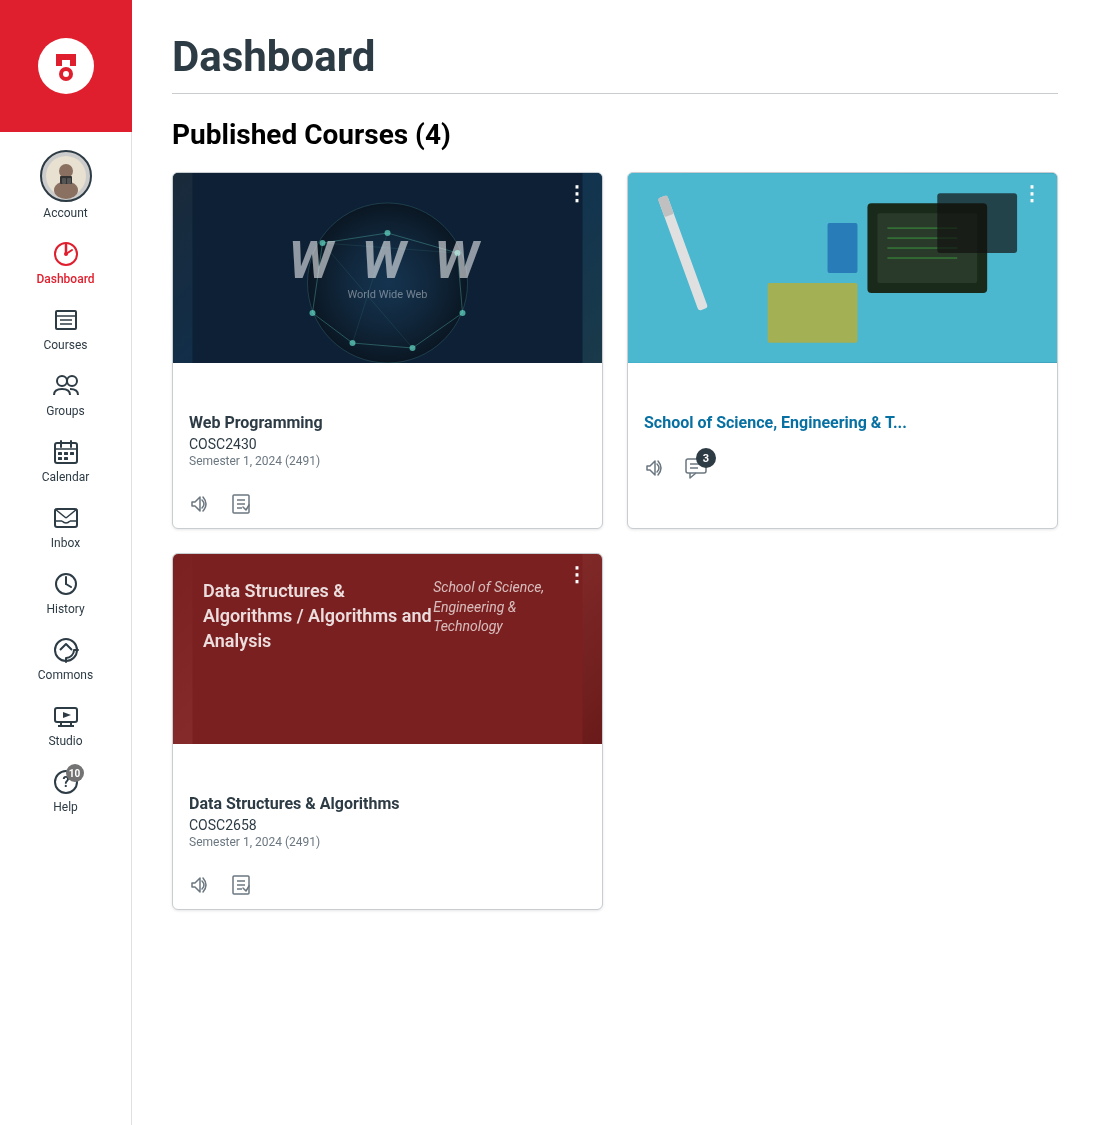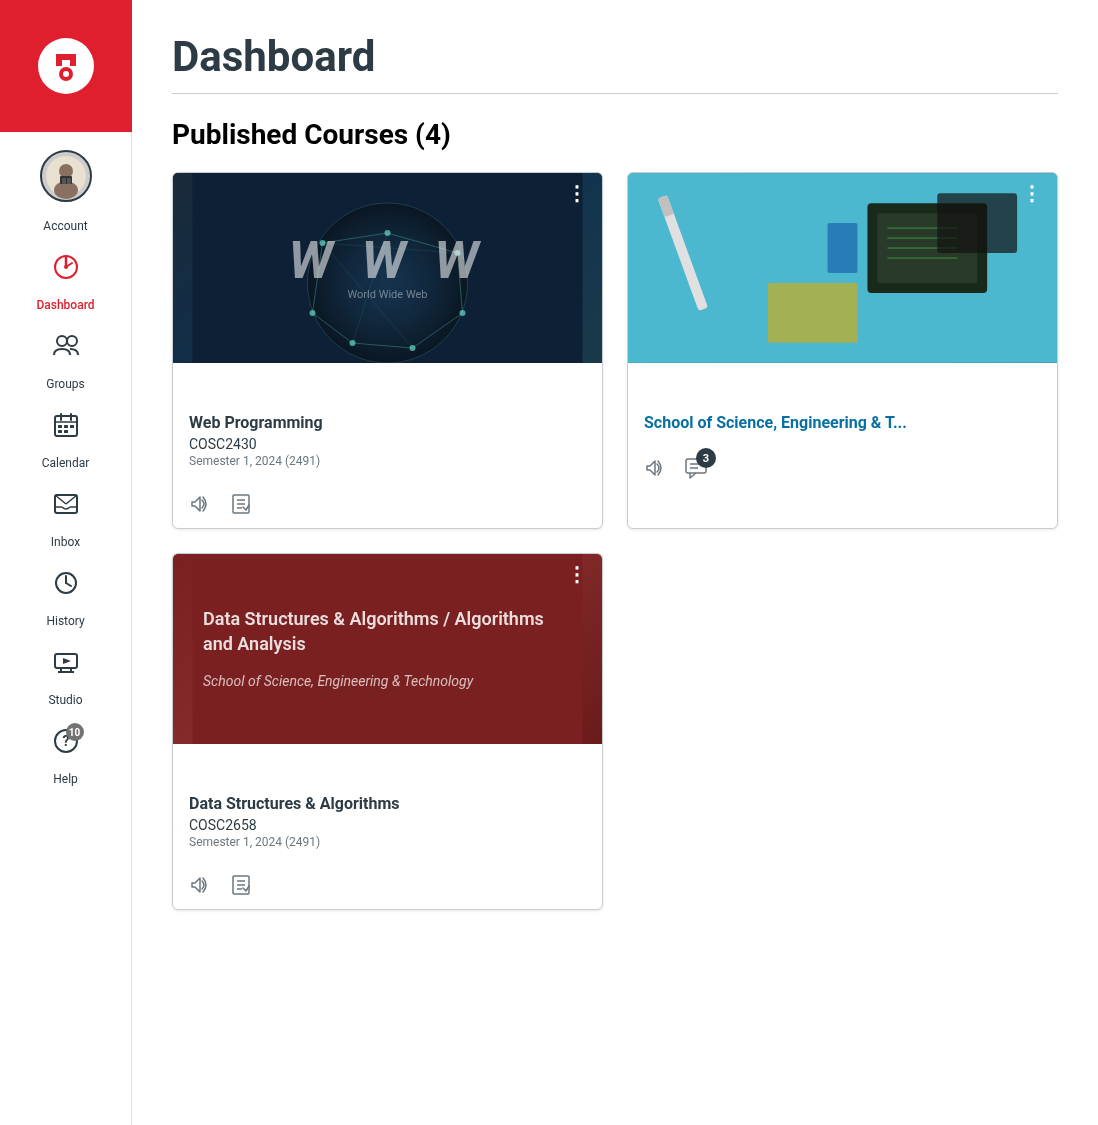--- a/index.html
+++ b/index.html
@@ -39,21 +39,21 @@
     .nav-item {
       display: flex;
       flex-direction: column;
       align-items: center;
       padding: 10px 0;
       width: 100%;
       cursor: pointer;
       font-size: 13px;
       color: #2d3b45;
       text-align: center;
-      gap: 17px;
+      gap: 4px;
     }
     .nav-item.active { color: #e01f2e; }
     .nav-item .nav-icon {
       width: 28px;
       height: 28px;
       display: flex;
       align-items: center;
       justify-content: center;
     }
     .nav-item .nav-label { font-size: 12px; }
@@ -256,20 +256,31 @@
         <svg width="26" height="26" viewBox="0 0 26 26">
           <circle cx="13" cy="13" r="11" fill="none" stroke="#e01f2e" stroke-width="2"></circle>
           <path d="M13 13 L13 4" stroke="#e01f2e" stroke-width="2.5" stroke-linecap="round"></path>
           <path d="M13 13 L19 9" stroke="#e01f2e" stroke-width="2" stroke-linecap="round"></path>
           <circle cx="13" cy="13" r="2" fill="#e01f2e"></circle>
         </svg>
       </div>
       <span class="nav-label">Dashboard</span>
     </div>
 
+    <div class="nav-item">
+      <div class="nav-icon">
+        <svg width="26" height="26" viewBox="0 0 26 26">
+          <rect x="3" y="4" width="20" height="18" rx="1" fill="none" stroke="#2d3b45" stroke-width="2"></rect>
+          <line x1="3" y1="9" x2="23" y2="9" stroke="#2d3b45" stroke-width="1.5"></line>
+          <line x1="7" y1="13" x2="19" y2="13" stroke="#2d3b45" stroke-width="1.5"></line>
+          <line x1="7" y1="17" x2="19" y2="17" stroke="#2d3b45" stroke-width="1.5"></line>
+        </svg>
+      </div>
+      <span class="nav-label">Courses</span>
+    </div>
 
     <div class="nav-item">
       <div class="nav-icon">
         <svg width="28" height="26" viewBox="0 0 28 26">
           <circle cx="10" cy="8" r="5" fill="none" stroke="#2d3b45" stroke-width="2"></circle>
           <circle cx="20" cy="8" r="5" fill="none" stroke="#2d3b45" stroke-width="2"></circle>
           <path d="M2 22 Q2 16 10 16 Q18 16 18 22" fill="none" stroke="#2d3b45" stroke-width="2"></path>
           <path d="M18 16 Q26 16 26 22" fill="none" stroke="#2d3b45" stroke-width="2"></path>
         </svg>
       </div>
@@ -311,20 +322,32 @@
       <div class="nav-icon">
         <svg width="26" height="26" viewBox="0 0 26 26">
           <circle cx="13" cy="13" r="10" fill="none" stroke="#2d3b45" stroke-width="2"></circle>
           <path d="M13 13 L13 6" stroke="#2d3b45" stroke-width="2" stroke-linecap="round"></path>
           <path d="M13 13 L18 16" stroke="#2d3b45" stroke-width="2" stroke-linecap="round"></path>
         </svg>
       </div>
       <span class="nav-label">History</span>
     </div>
 
+    <div class="nav-item">
+      <div class="nav-icon">
+        <svg width="28" height="28" viewBox="0 0 28 28">
+          <circle cx="14" cy="14" r="11" fill="none" stroke="#2d3b45" stroke-width="2"></circle>
+          <path d="M8 14 L14 8 L20 14" fill="none" stroke="#2d3b45" stroke-width="2" stroke-linejoin="round"></path>
+          <path d="M22 14 A8 8 0 0 1 14 22" fill="none" stroke="#2d3b45" stroke-width="2"></path>
+          <line x1="22" y1="14" x2="26" y2="14" stroke="#2d3b45" stroke-width="2" stroke-linecap="round"></line>
+          <line x1="14" y1="22" x2="14" y2="26" stroke="#2d3b45" stroke-width="2" stroke-linecap="round"></line>
+        </svg>
+      </div>
+      <span class="nav-label">Commons</span>
+    </div>
 
     <div class="nav-item">
       <div class="nav-icon">
         <svg width="26" height="26" viewBox="0 0 26 26">
           <rect x="2" y="5" width="22" height="14" rx="2" fill="none" stroke="#2d3b45" stroke-width="2"></rect>
           <line x1="8" y1="19" x2="8" y2="23" stroke="#2d3b45" stroke-width="2"></line>
           <line x1="18" y1="19" x2="18" y2="23" stroke="#2d3b45" stroke-width="2"></line>
           <line x1="5" y1="23" x2="21" y2="23" stroke="#2d3b45" stroke-width="2"></line>
           <polygon points="10,9 10,15 18,12" fill="#2d3b45"></polygon>
         </svg>
@@ -465,21 +488,21 @@
         </div>
       </div>
     </div>
 
     <div class="course-card">
       <div class="course-thumbnail thumbnail-dsa">
         <div style="width:100%;height:100%;position:relative;">
           <svg viewBox="0 0 390 190" width="100%" height="100%" style="position:absolute;top:0;left:0;">
             <rect width="390" height="190" fill="#7a2020"></rect>
           </svg>
-          <div style="position:absolute;top:0;left:0;right:0;bottom:0;padding:24px 30px;display:flex;flex-direction:column;justify-content:center;">
+          <div style="position:absolute;top:0;left:0;right:0;bottom:0;padding:24px 30px;display:flex;justify-content:center;">
             <div class="dsa-title-text">Data Structures &amp; Algorithms / Algorithms and Analysis</div>
             <div class="dsa-sub-text">School of Science, Engineering &amp; Technology</div>
           </div>
         </div>
         <div class="card-menu-btn">⋮</div>
       </div>
       <div class="course-info">
         <div class="course-name">Data Structures &amp; Algorithms</div>
         <div class="course-code">COSC2658</div>
         <div class="course-semester">Semester 1, 2024 (2491)</div>

